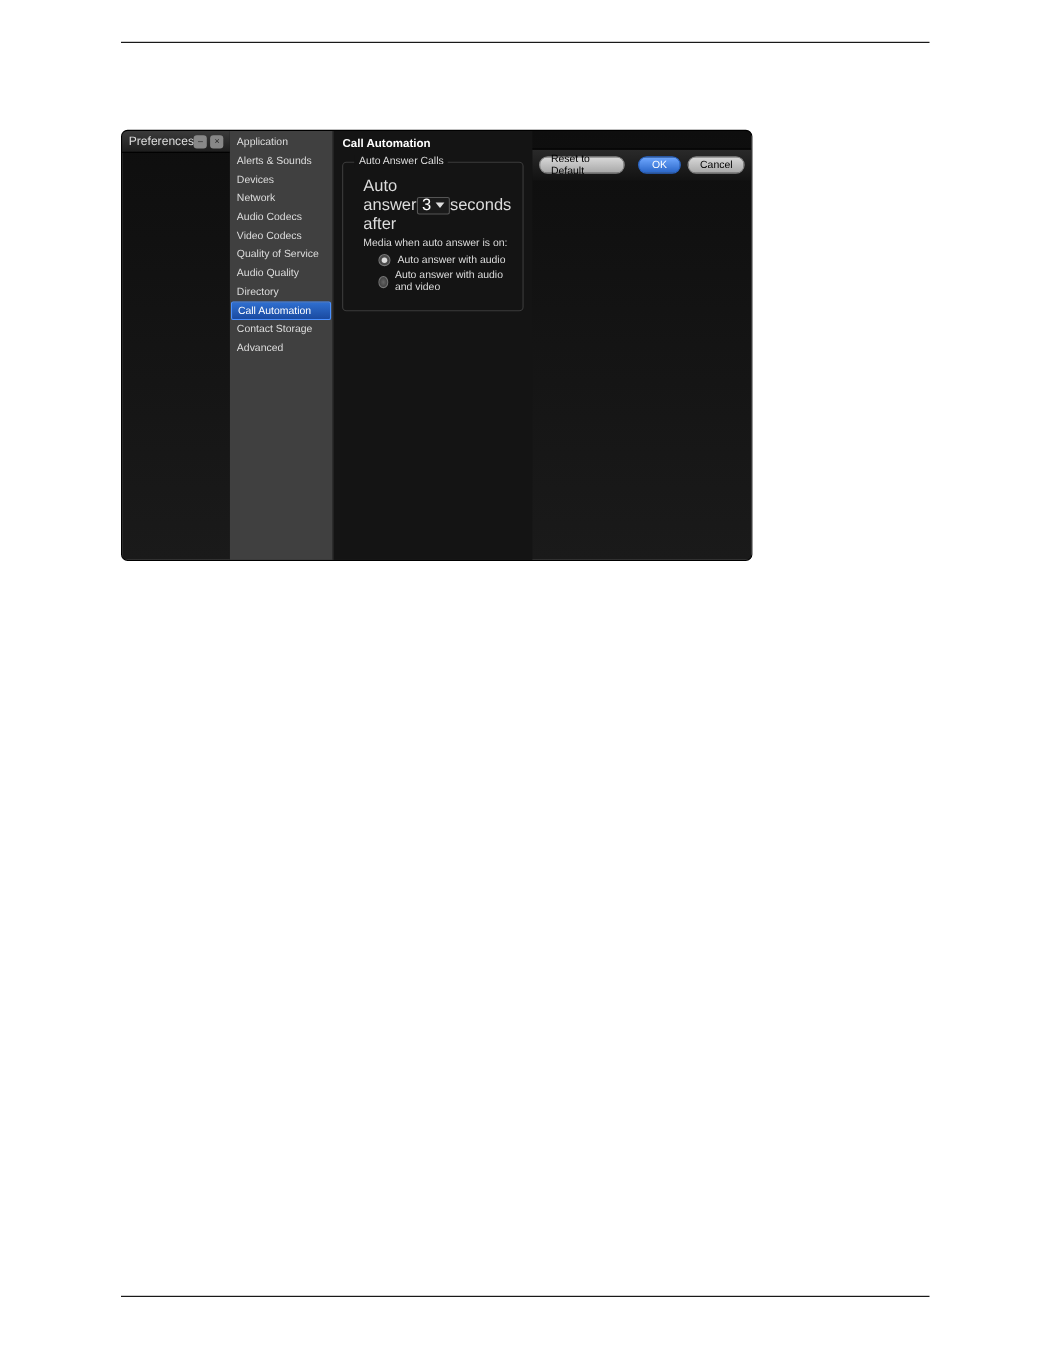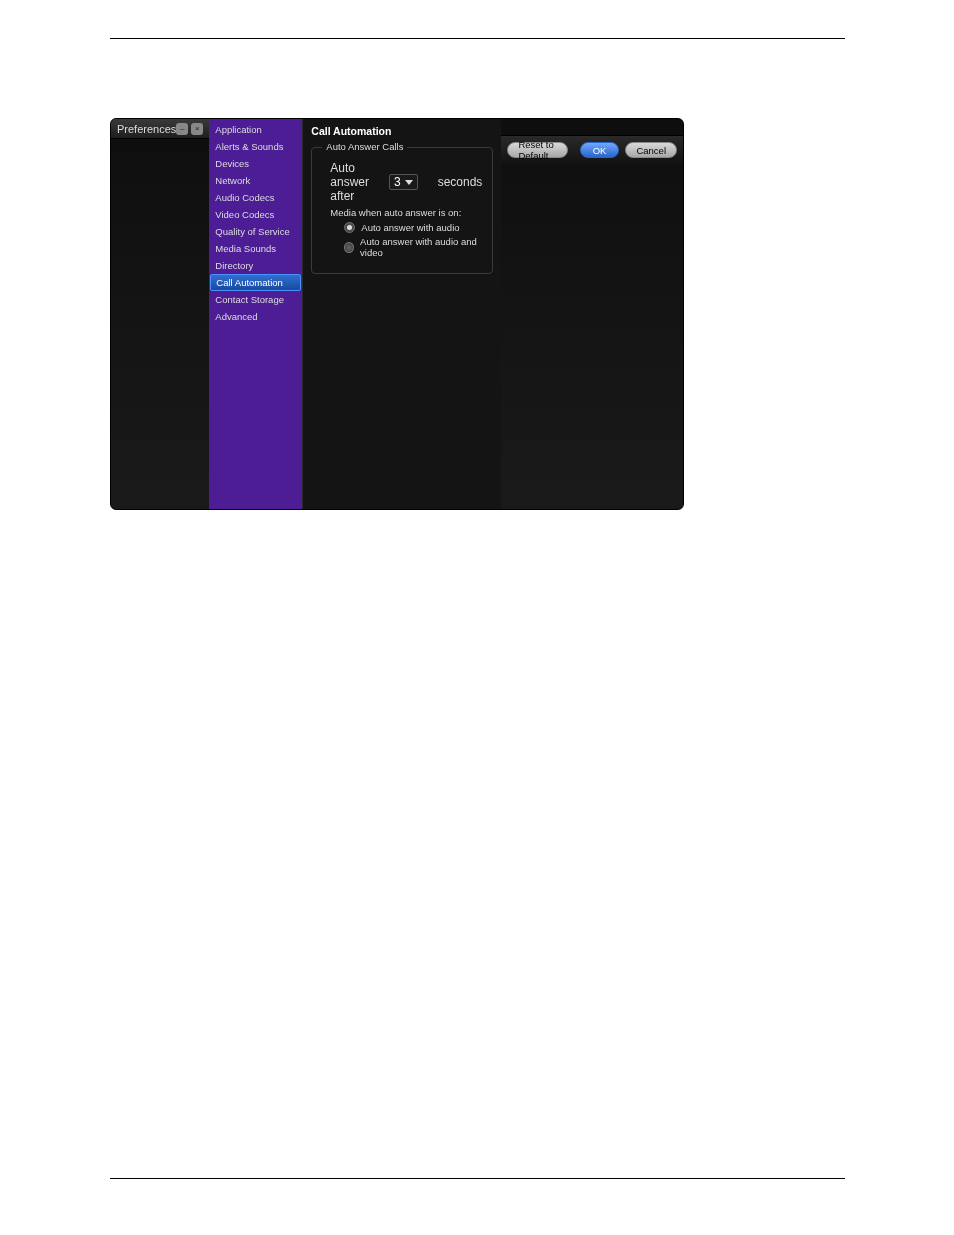--- a/index.html
+++ b/index.html
@@ -59,21 +59,21 @@
     cursor: pointer;
   }
   .body {
     flex: 1;
     display: flex;
     background: #141414;
     min-height: 0;
   }
   .sidebar {
     width: 94px;
-    background: #4c1d95;
+    background: #404040;
     border-right: 1px solid #2a2a2a;
     padding-top: 2px;
     display: flex;
     flex-direction: column;
   }
   .side-item {
     padding: 3px 6px;
     font-size: 9.5px;
     color: #ddd;
     cursor: pointer;
@@ -108,21 +108,21 @@
   }
   .group-legend {
     position: absolute;
     top: -7px;
     left: 10px;
     background: #141414;
     padding: 0 4px;
     font-size: 9.5px;
     color: #ddd;
   }
-  .row { display: flex; align-items: center; gap: 20px; margin: 3px 0; font-size: 12px; color: #ddd; justify-content: space-between; }
+  .row { display: flex; align-items: center; gap: 0; margin: 3px 0; font-size: 15px; color: #ddd; justify-content: space-between; }
   .select {
     background: #1a1a1a;
     border: 1px solid #555;
     border-radius: 2px;
     color: #fff;
     height: 16px;
     display: inline-flex;
     align-items: center;
     padding: 0 4px;
     gap: 4px;
@@ -202,21 +202,21 @@
 
   <div class="body">
     <div class="sidebar">
       <div class="side-item">Application</div>
       <div class="side-item">Alerts &amp; Sounds</div>
       <div class="side-item">Devices</div>
       <div class="side-item">Network</div>
       <div class="side-item">Audio Codecs</div>
       <div class="side-item">Video Codecs</div>
       <div class="side-item">Quality of Service</div>
-      <div class="side-item">Media Sounds</div>
+      <div class="side-item">Audio Quality</div>
       <div class="side-item">Directory</div>
       <div class="side-item selected">Call Automation</div>
       <div class="side-item">Contact Storage</div>
       <div class="side-item">Advanced</div>
     </div>
 
     <div class="content">
       <div class="content-title">Call Automation</div>
 
       <div class="group">

